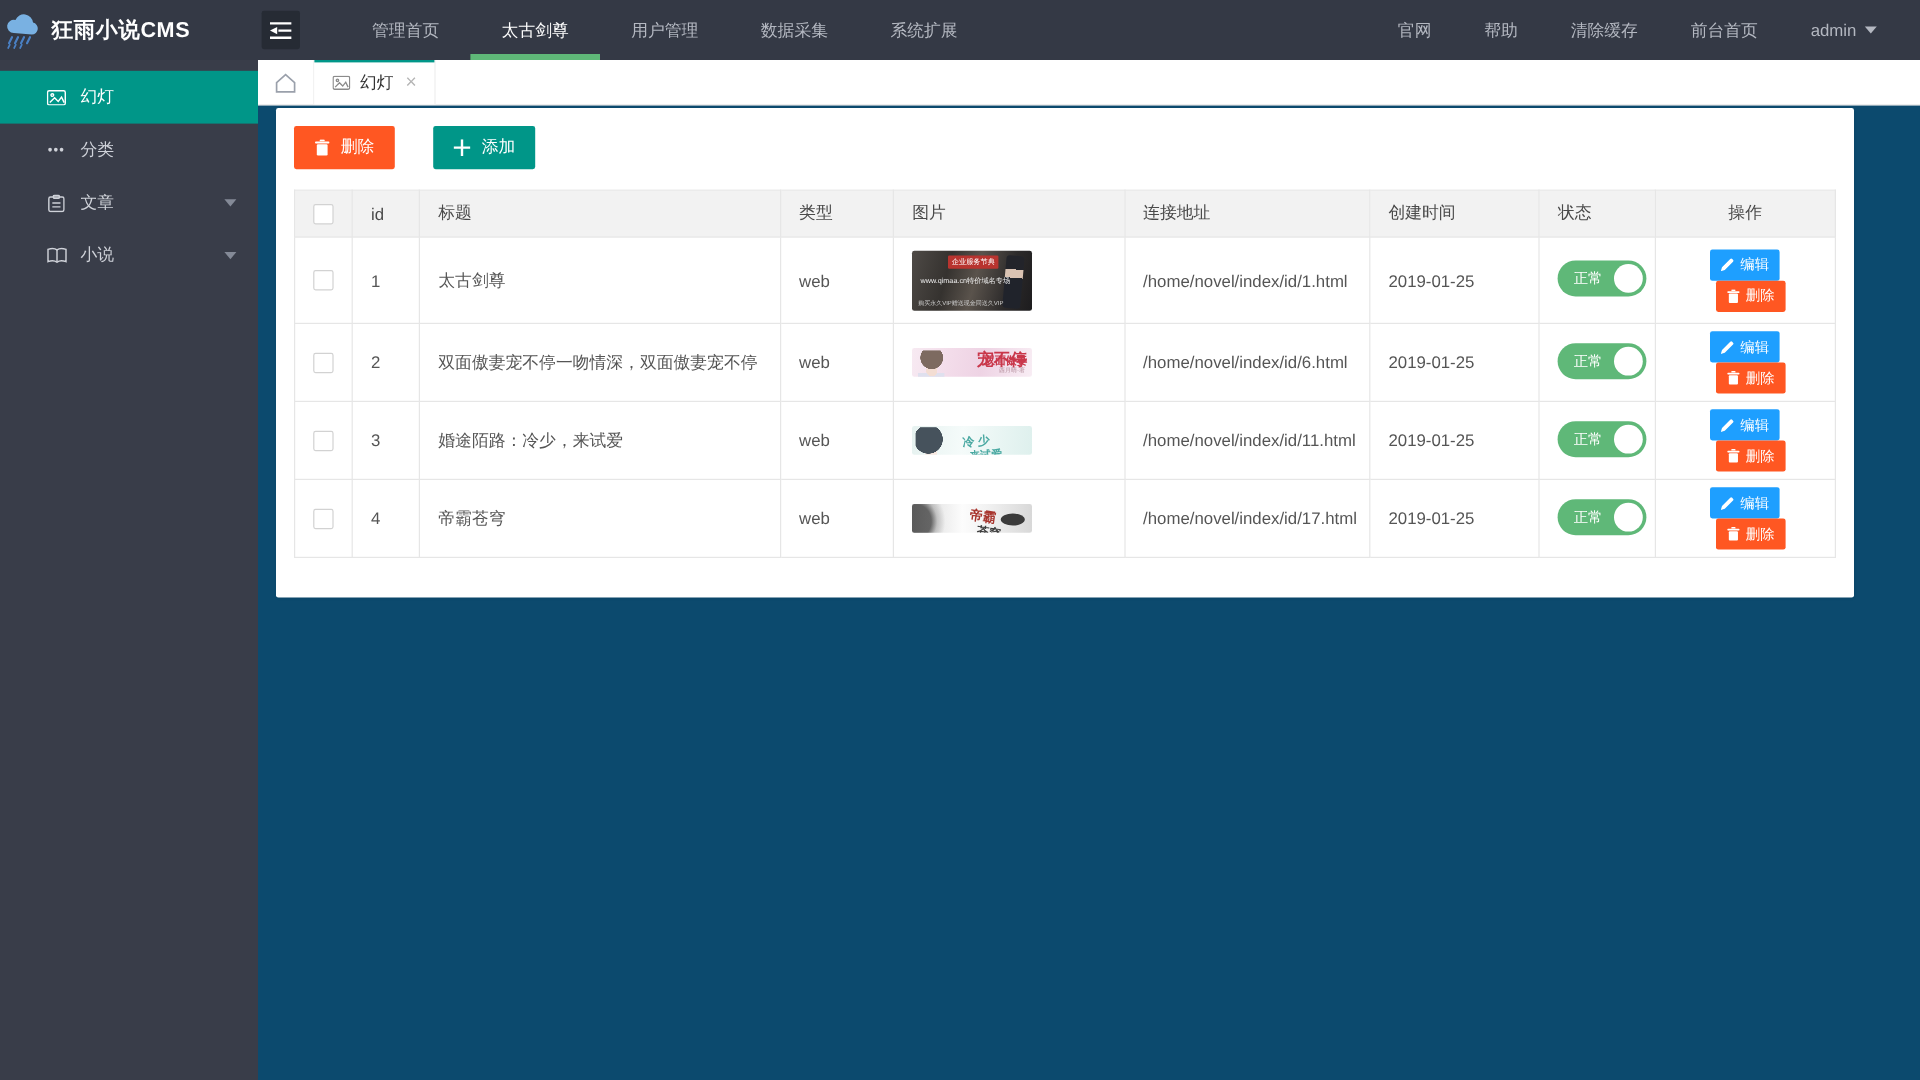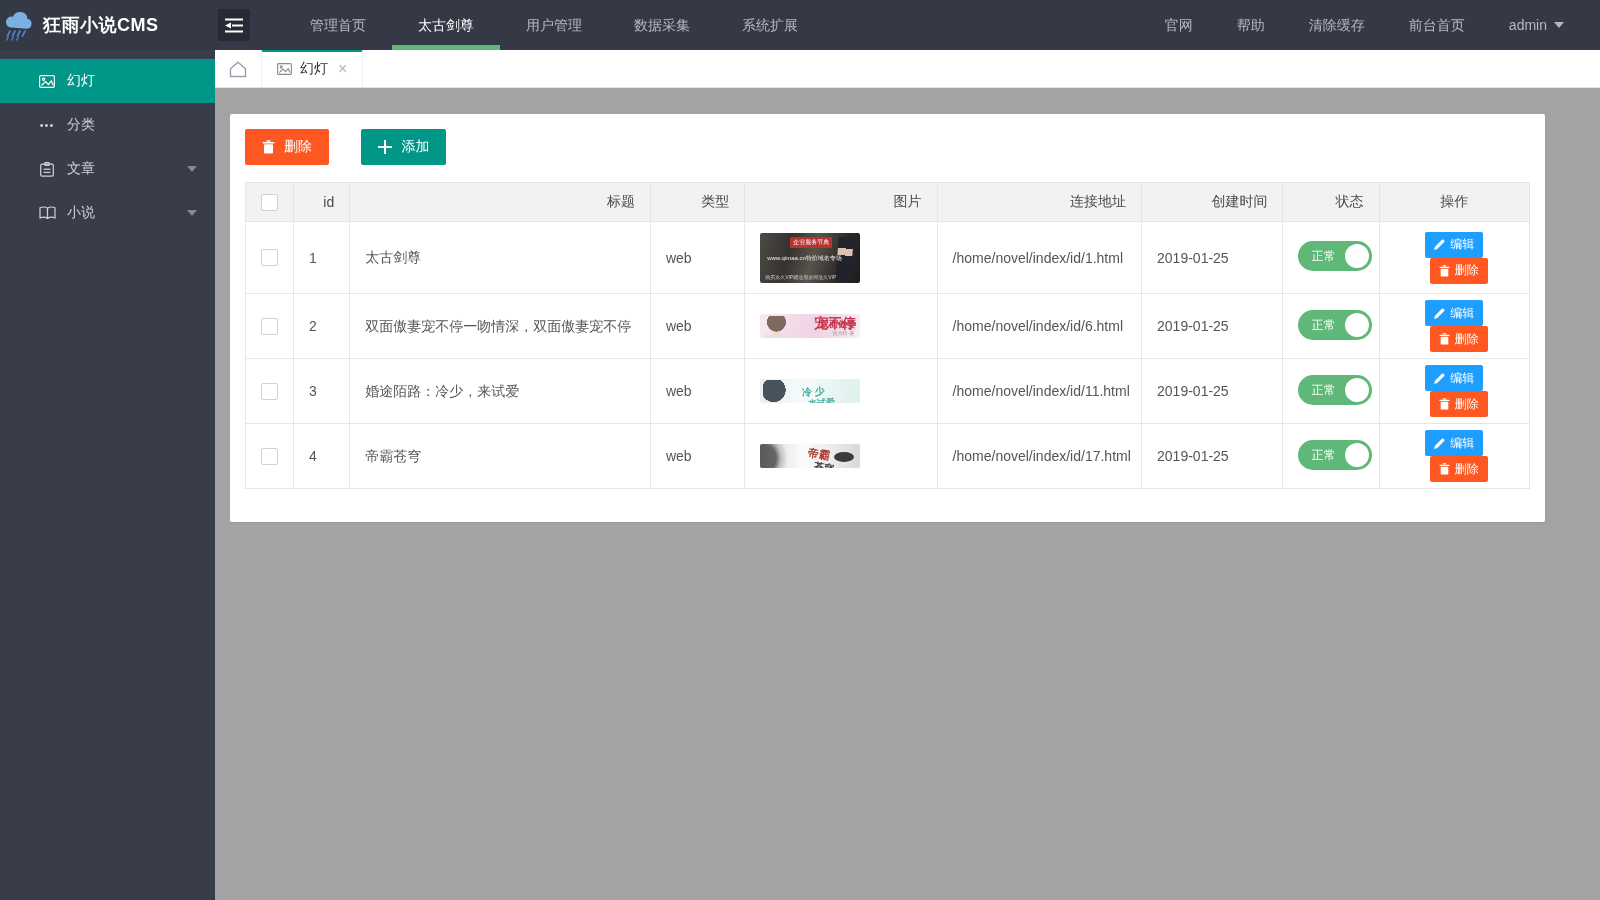--- a/index.html
+++ b/index.html
@@ -66,36 +66,36 @@
   }
   .tab {
     display:flex; align-items:center; gap:8px; padding:0 15px; font-size:14px; color:#333;
     border-right:1px solid #efefef; position:relative; cursor:pointer; background:#fff;
   }
   .tab.active::before { content:""; position:absolute; top:0; left:0; right:0; height:2px; background:#009688; }
   .tab-img-icon { display:inline-flex; color:#8b8b8b; }
   .tab-close { color:#b5b5b5; font-size:16px; line-height:16px; margin-left:2px; cursor:pointer; }
 
   
-  .content { height:812px; background:#a3a3a3; padding:26px 55px 14px 15px; }
+  .content { height:812px; background:#0c4a6e; padding:2px 55px 14px 15px; }
   .card { background:#ffffff; border-radius:2px; padding:15px 15px 33px 15px; box-shadow:0 1px 2px rgba(0,0,0,.05); }
 
   .btn {
     height:36px; border:none; border-radius:2px; color:#fff; font-size:14px;
     display:inline-flex; align-items:center; gap:9px; padding:0 17px; cursor:pointer; vertical-align:middle;
   }
   .btn-delete { background:#FF5722; }
   .btn-add { background:#009688; margin-left:28px; }
 
   
   table.grid { width:100%; border-collapse:collapse; margin-top:17px; table-layout:fixed; }
   .grid th, .grid td { border:1px solid #e6e6e6; font-size:14px; }
   .grid th {
     background:#f2f2f2; height:39px; font-weight:normal; color:#4a4a4a;
-    text-align:right; padding:0 15px;
+    text-align:left; padding:0 15px;
   }
   .grid th.c-center { text-align:center; }
   .grid td { color:#555; padding:6px 15px; vertical-align:middle; }
   .grid td.c-center { text-align:center; }
   tr.row-tall td { height:72px; }
   tr.row-std td { height:57px; }
   .title-cell { line-height:21px; }
 
   .cb {
     width:17px; height:17px; border:1px solid #d2d2d2; border-radius:2px; background:#fff;

